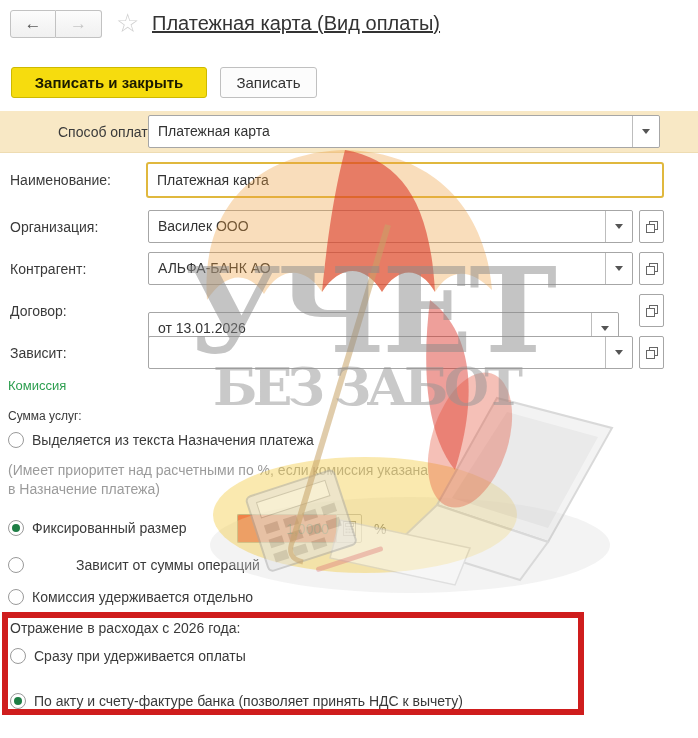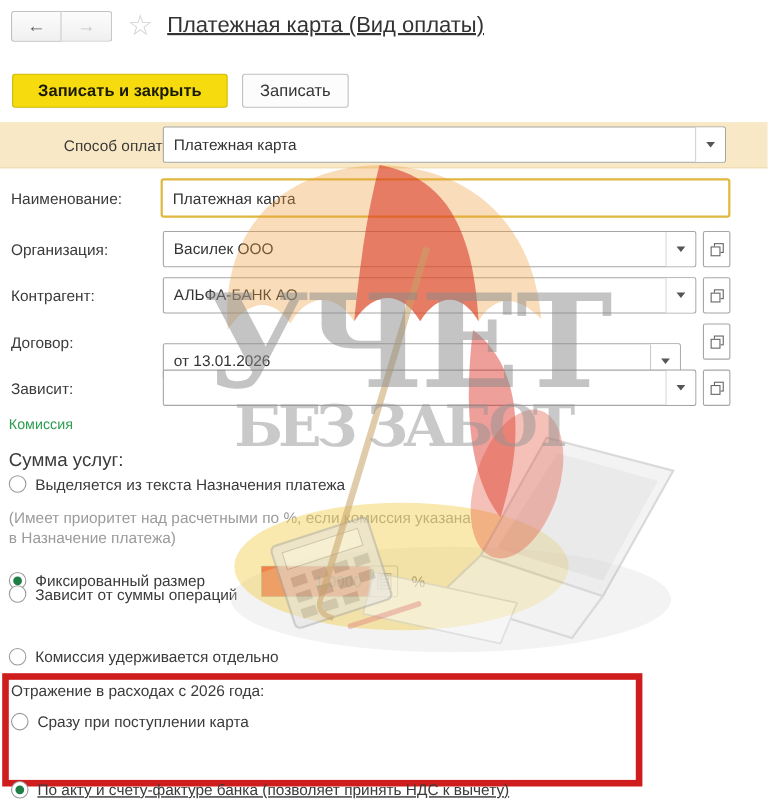--- a/index.html
+++ b/index.html
@@ -48,21 +48,21 @@
   .ovl::before { content:""; position:absolute; right:0; top:0; width:7px; height:7px;
                  border:1px solid #666; background:#fff; }
   .ovl::after  { content:""; position:absolute; left:0; bottom:0; width:7px; height:7px;
                  border:1px solid #666; background:#fff; }
   .text-input { position:absolute; border:2px solid #e0b83e; border-radius:3px; background:#fff;
                 font-family:"Liberation Sans",sans-serif; font-size:14px; color:#333;
                 padding:0 9px; outline:none; }
 
   
   .section-title { position:absolute; left:8px; top:378px; font-size:13px; color:#2c9e4f; }
-  .group-label { position:absolute; left:8px; top:409px; font-size:17px; color:#3a3a3a; }
+  .group-label { position:absolute; left:8px; top:409px; font-size:12px; color:#3a3a3a; }
   .radio-row { position:absolute; display:flex; align-items:center; }
   .radio { width:16px; height:16px; border:1px solid #9a9a9a; border-radius:50%;
            background:#fff; flex:none; cursor:pointer; }
   .radio.checked { position:relative; }
   .radio.checked::after { content:""; position:absolute; left:3px; top:3px; width:8px;
                           height:8px; border-radius:50%; background:#1e7e45; }
   .radio-label { margin-left:8px; font-size:14px; color:#3a3a3a; white-space:nowrap; }
   .hint { position:absolute; left:8px; top:461px; font-size:14px; color:#9b9b9b; line-height:19px; }
   .num-input { position:absolute; left:237px; top:514px; width:99px; height:29px;
                border:1px solid #a6a6a6; border-right:none; border-radius:2px 0 0 2px;
@@ -184,39 +184,39 @@
           <rect x="5.5" y="7.5" width="2" height="1.6"></rect>
           <rect x="8.5" y="7.5" width="2" height="1.6"></rect>
         <rect x="2.5" y="10.5" width="2" height="1.6"></rect>
           <rect x="5.5" y="10.5" width="2" height="1.6"></rect>
           <rect x="8.5" y="10.5" width="2" height="1.6"></rect>
       </g>
     </svg>
   </div>
   <div class="percent">%</div>
 
-  <div class="radio-row" style="left:8px; top:532px;">
+  <div class="radio-row" style="left:8px; top:557px;gap:44px;">
     <span class="radio"></span>
     <span class="radio-label">Зависит от суммы операций</span>
   </div>
 
   <div class="radio-row" style="left:8px; top:589px;">
     <span class="radio"></span>
     <span class="radio-label">Комиссия удерживается отдельно</span>
   </div>
 
   <div class="red-box"></div>
   <div class="red-box-label">Отражение в расходах с 2026 года:</div>
 
   <div class="radio-row" style="left:10px; top:648px;">
     <span class="radio"></span>
-    <span class="radio-label">Сразу при поступлении карта</span>
-  </div>
-
-  <div class="radio-row" style="left:10px; top:710px;text-decoration:underline;">
+    <span class="radio-label">Сразу при удерживается оплаты</span>
+  </div>
+
+  <div class="radio-row" style="left:10px; top:693px;">
     <span class="radio checked"></span>
     <span class="radio-label">По акту и счету-фактуре банка (позволяет принять НДС к вычету)</span>
   </div>
 
   <svg class="watermark" viewBox="0 0 698 738">
 
     <ellipse cx="410" cy="545" rx="200" ry="48" fill="#dddddd" opacity="0.35"></ellipse>
     <ellipse cx="365" cy="515" rx="152" ry="58" fill="#f3cf4e" opacity="0.45"></ellipse>
 
     <g opacity="0.5">

